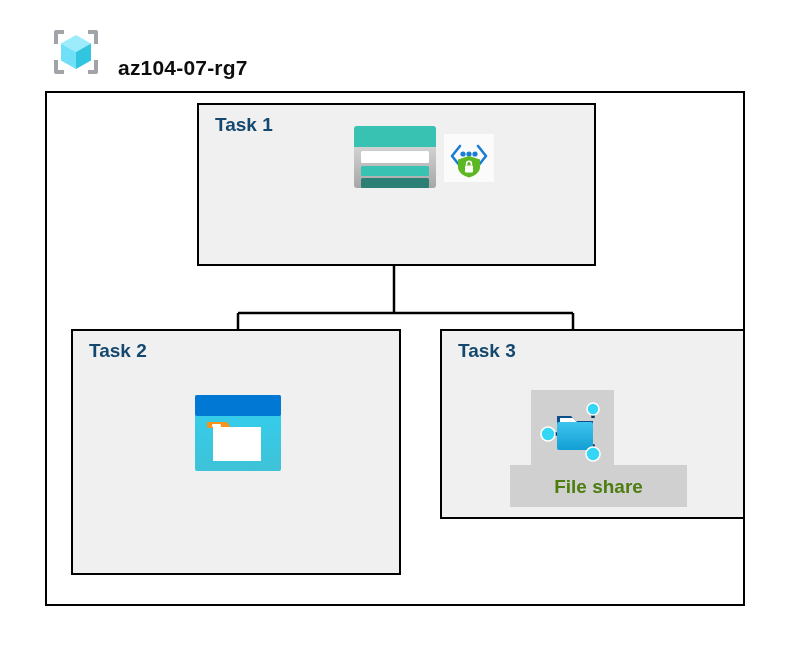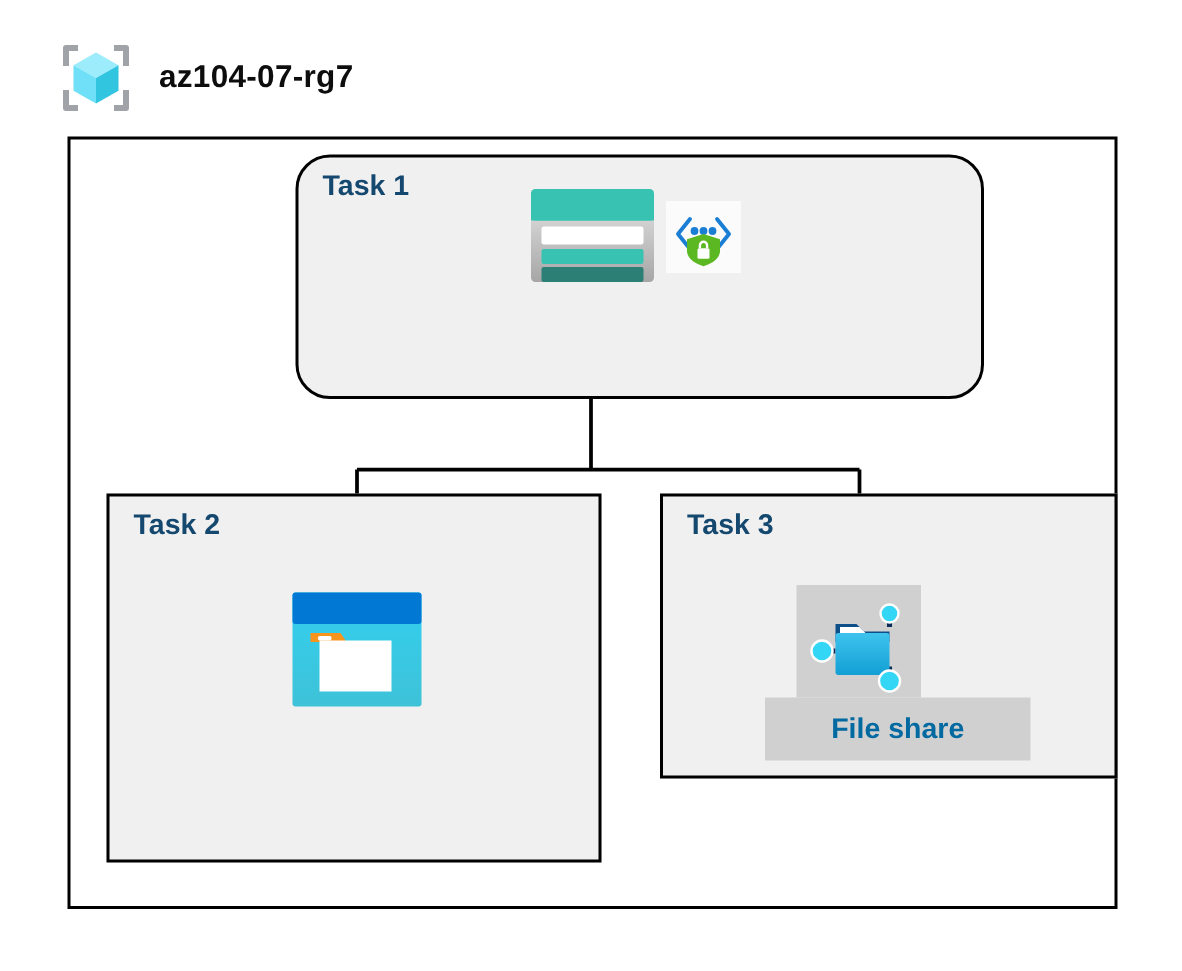--- a/index.html
+++ b/index.html
@@ -11,24 +11,24 @@
     width: 788px;
     height: 647px;
     position: relative;
     font-family: "Liberation Sans", sans-serif;
     overflow: hidden;
   }
 
   
   #rg-header {
     position: absolute;
-    left: 36px;
+    left: 48px;
     top: 24px;
     display: flex;
-    align-items: center;
+    align-items: flex-end;
     gap: 14px;
   }
   #rg-icon { width: 56px; height: 56px; display: block; }
   #rg-title {
     font-size: 21px;
     font-weight: bold;
     color: #0d0d0d;
     letter-spacing: 0.2px;
     white-space: nowrap;
   }
@@ -45,21 +45,21 @@
     box-sizing: border-box;
   }
 
   
   .task-box {
     position: absolute;
     background: #f0f0f0;
     border: 2px solid #000000;
     box-sizing: border-box;
   }
-  #task1-box { left: 197px; top: 103px; width: 459px; height: 163px; border-radius: 23px; }
+  #task1-box { left: 197px; top: 103px; width: 399px; height: 163px; }
   #task2-box { left: 71px;  top: 329px; width: 330px; height: 246px; }
   #task3-box { left: 440px; top: 329px; width: 305px; height: 190px; }
 
   .task-label {
     position: absolute;
     left: 16px;
     top: 9px;
     font-size: 19px;
     font-weight: bold;
     color: #15486f;
@@ -109,21 +109,21 @@
     background: #d0d0d0;
   }
   #fileshare-icon-wrap { left: 537px; top: 396px; }
   #fileshare-caption {
     position: absolute;
     left: 510px; top: 476px;
     width: 177px;
     text-align: center;
     font-size: 19px;
     font-weight: bold;
-    color: #0369a1;
+    color: #4d7c0f;
     white-space: nowrap;
   }
 </style>
 </head>
 <body>
 
 <div id="rg-header">
   <svg id="rg-icon" viewBox="0 0 56 56">
 
     <path d="M16 6 H8 A2 2 0 0 0 6 8 V20 H10 V10 H16 Z" fill="#a0a4a8"></path>

